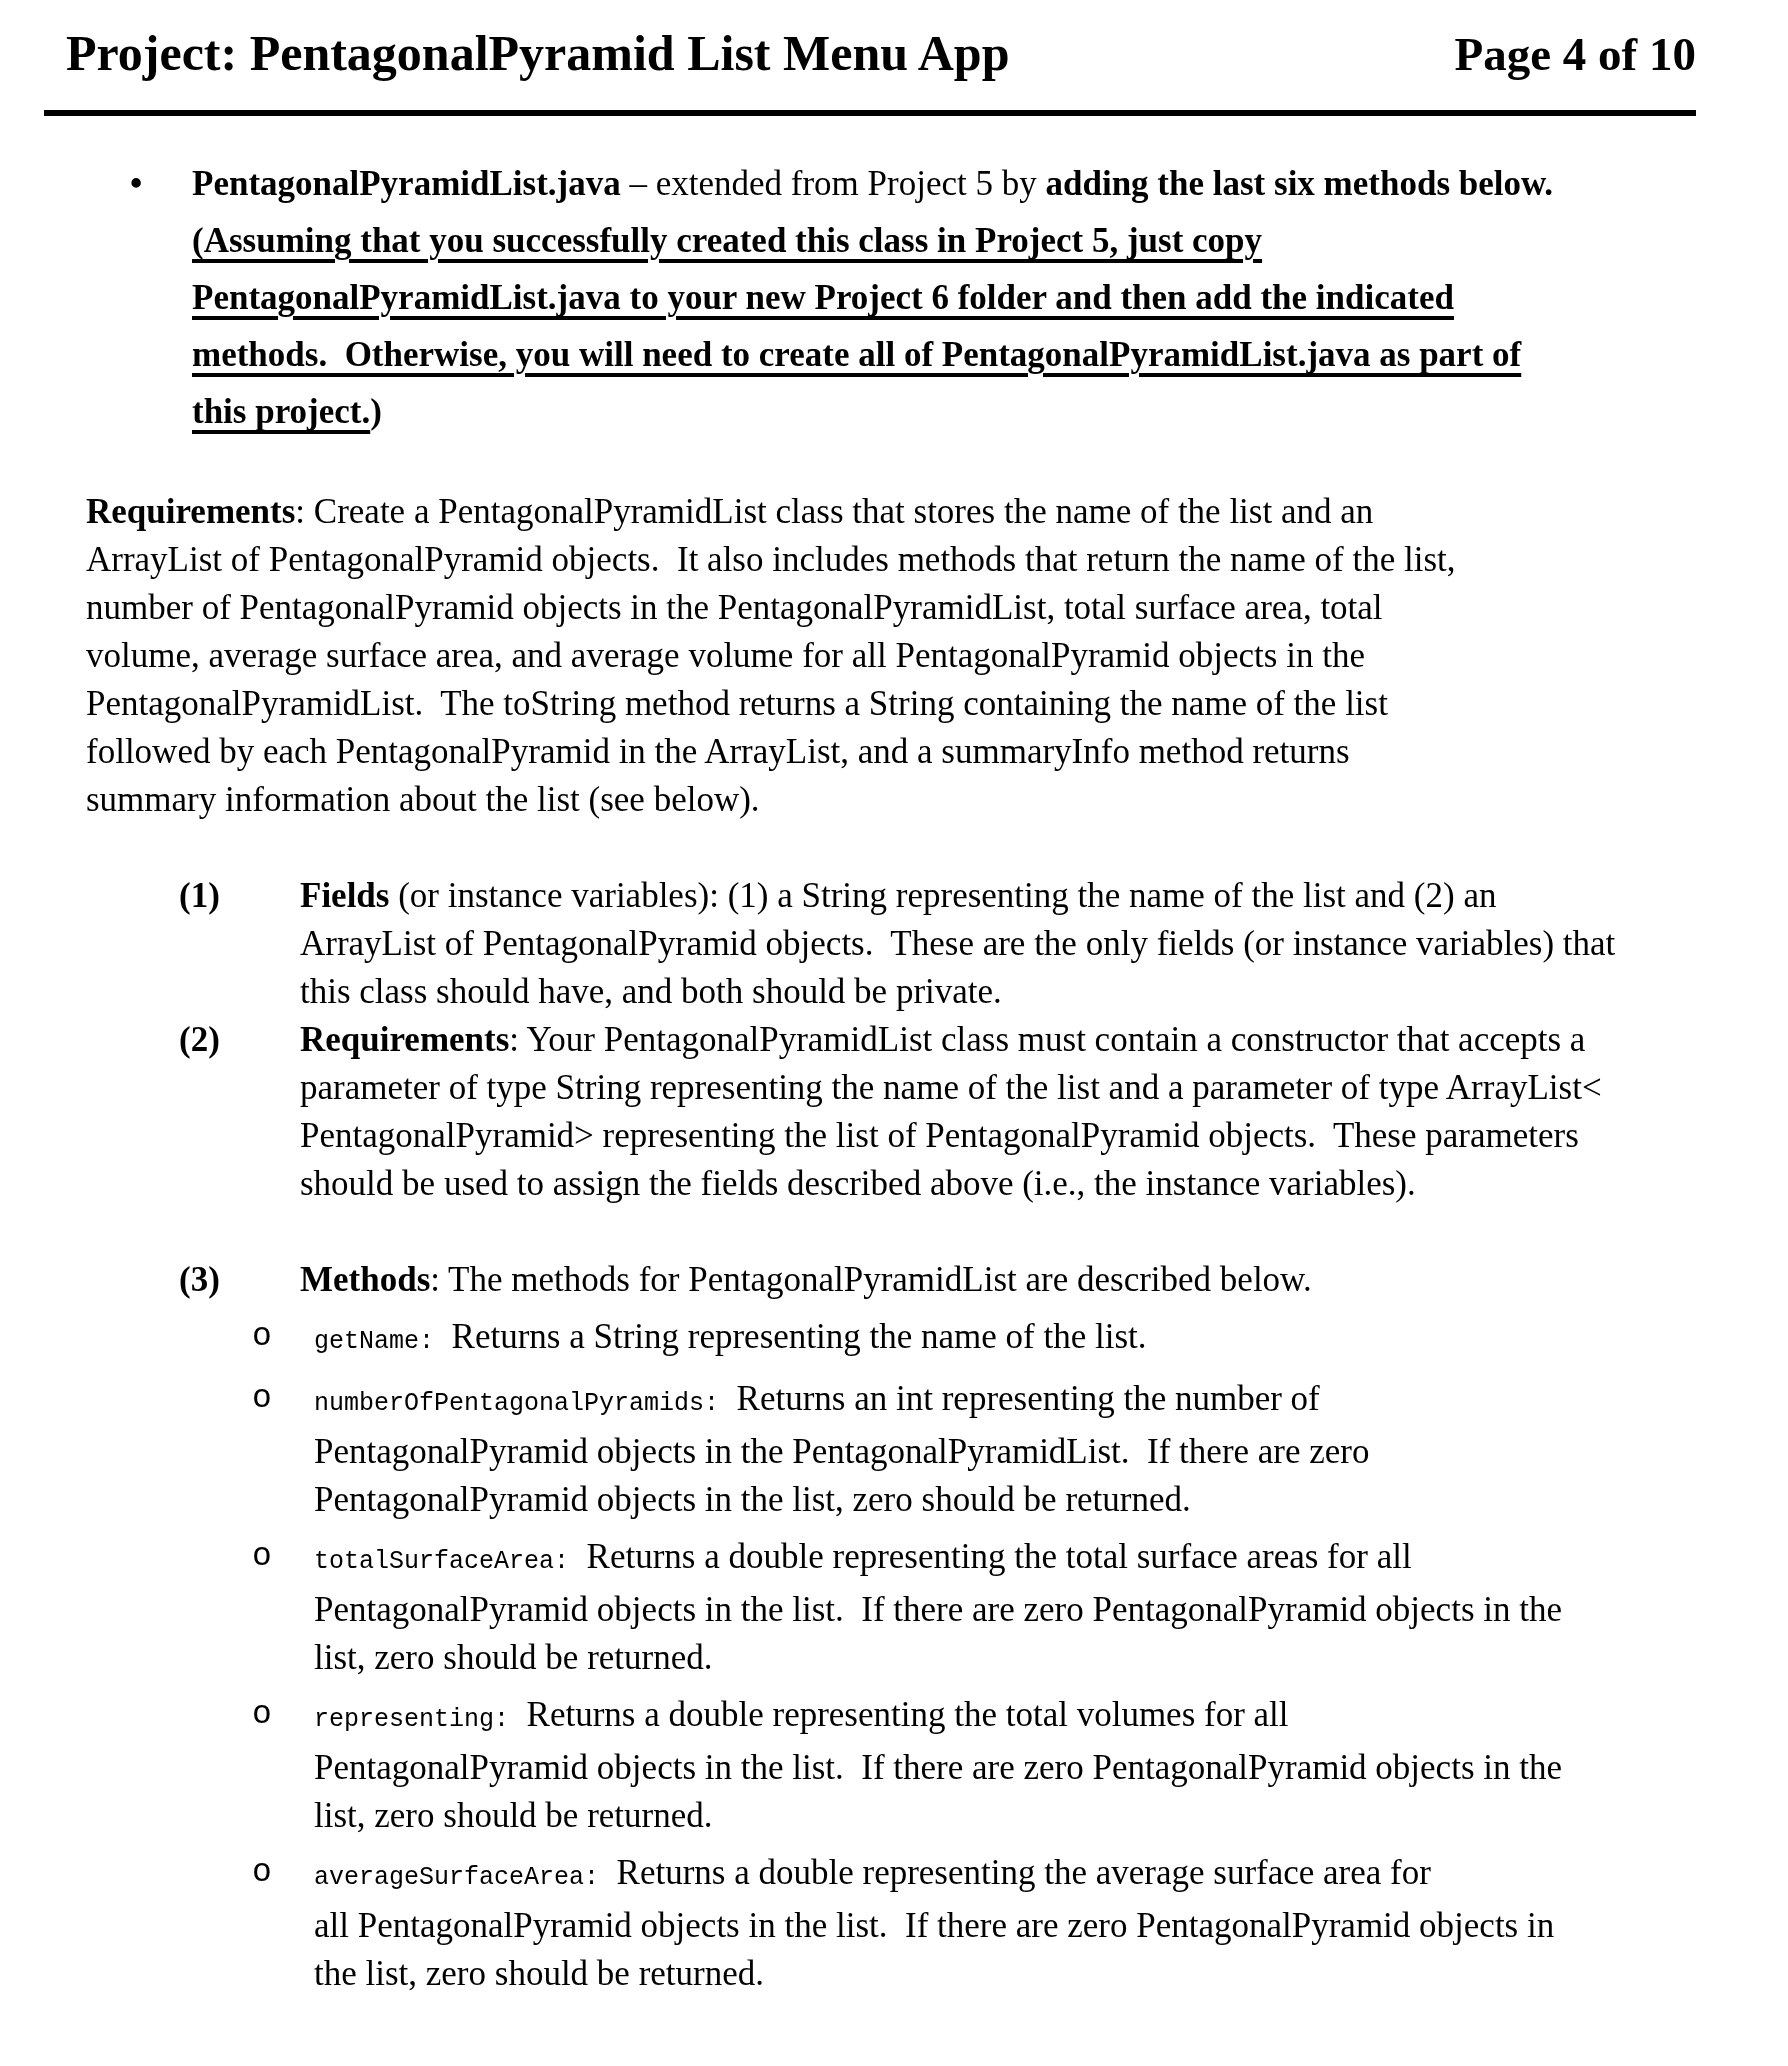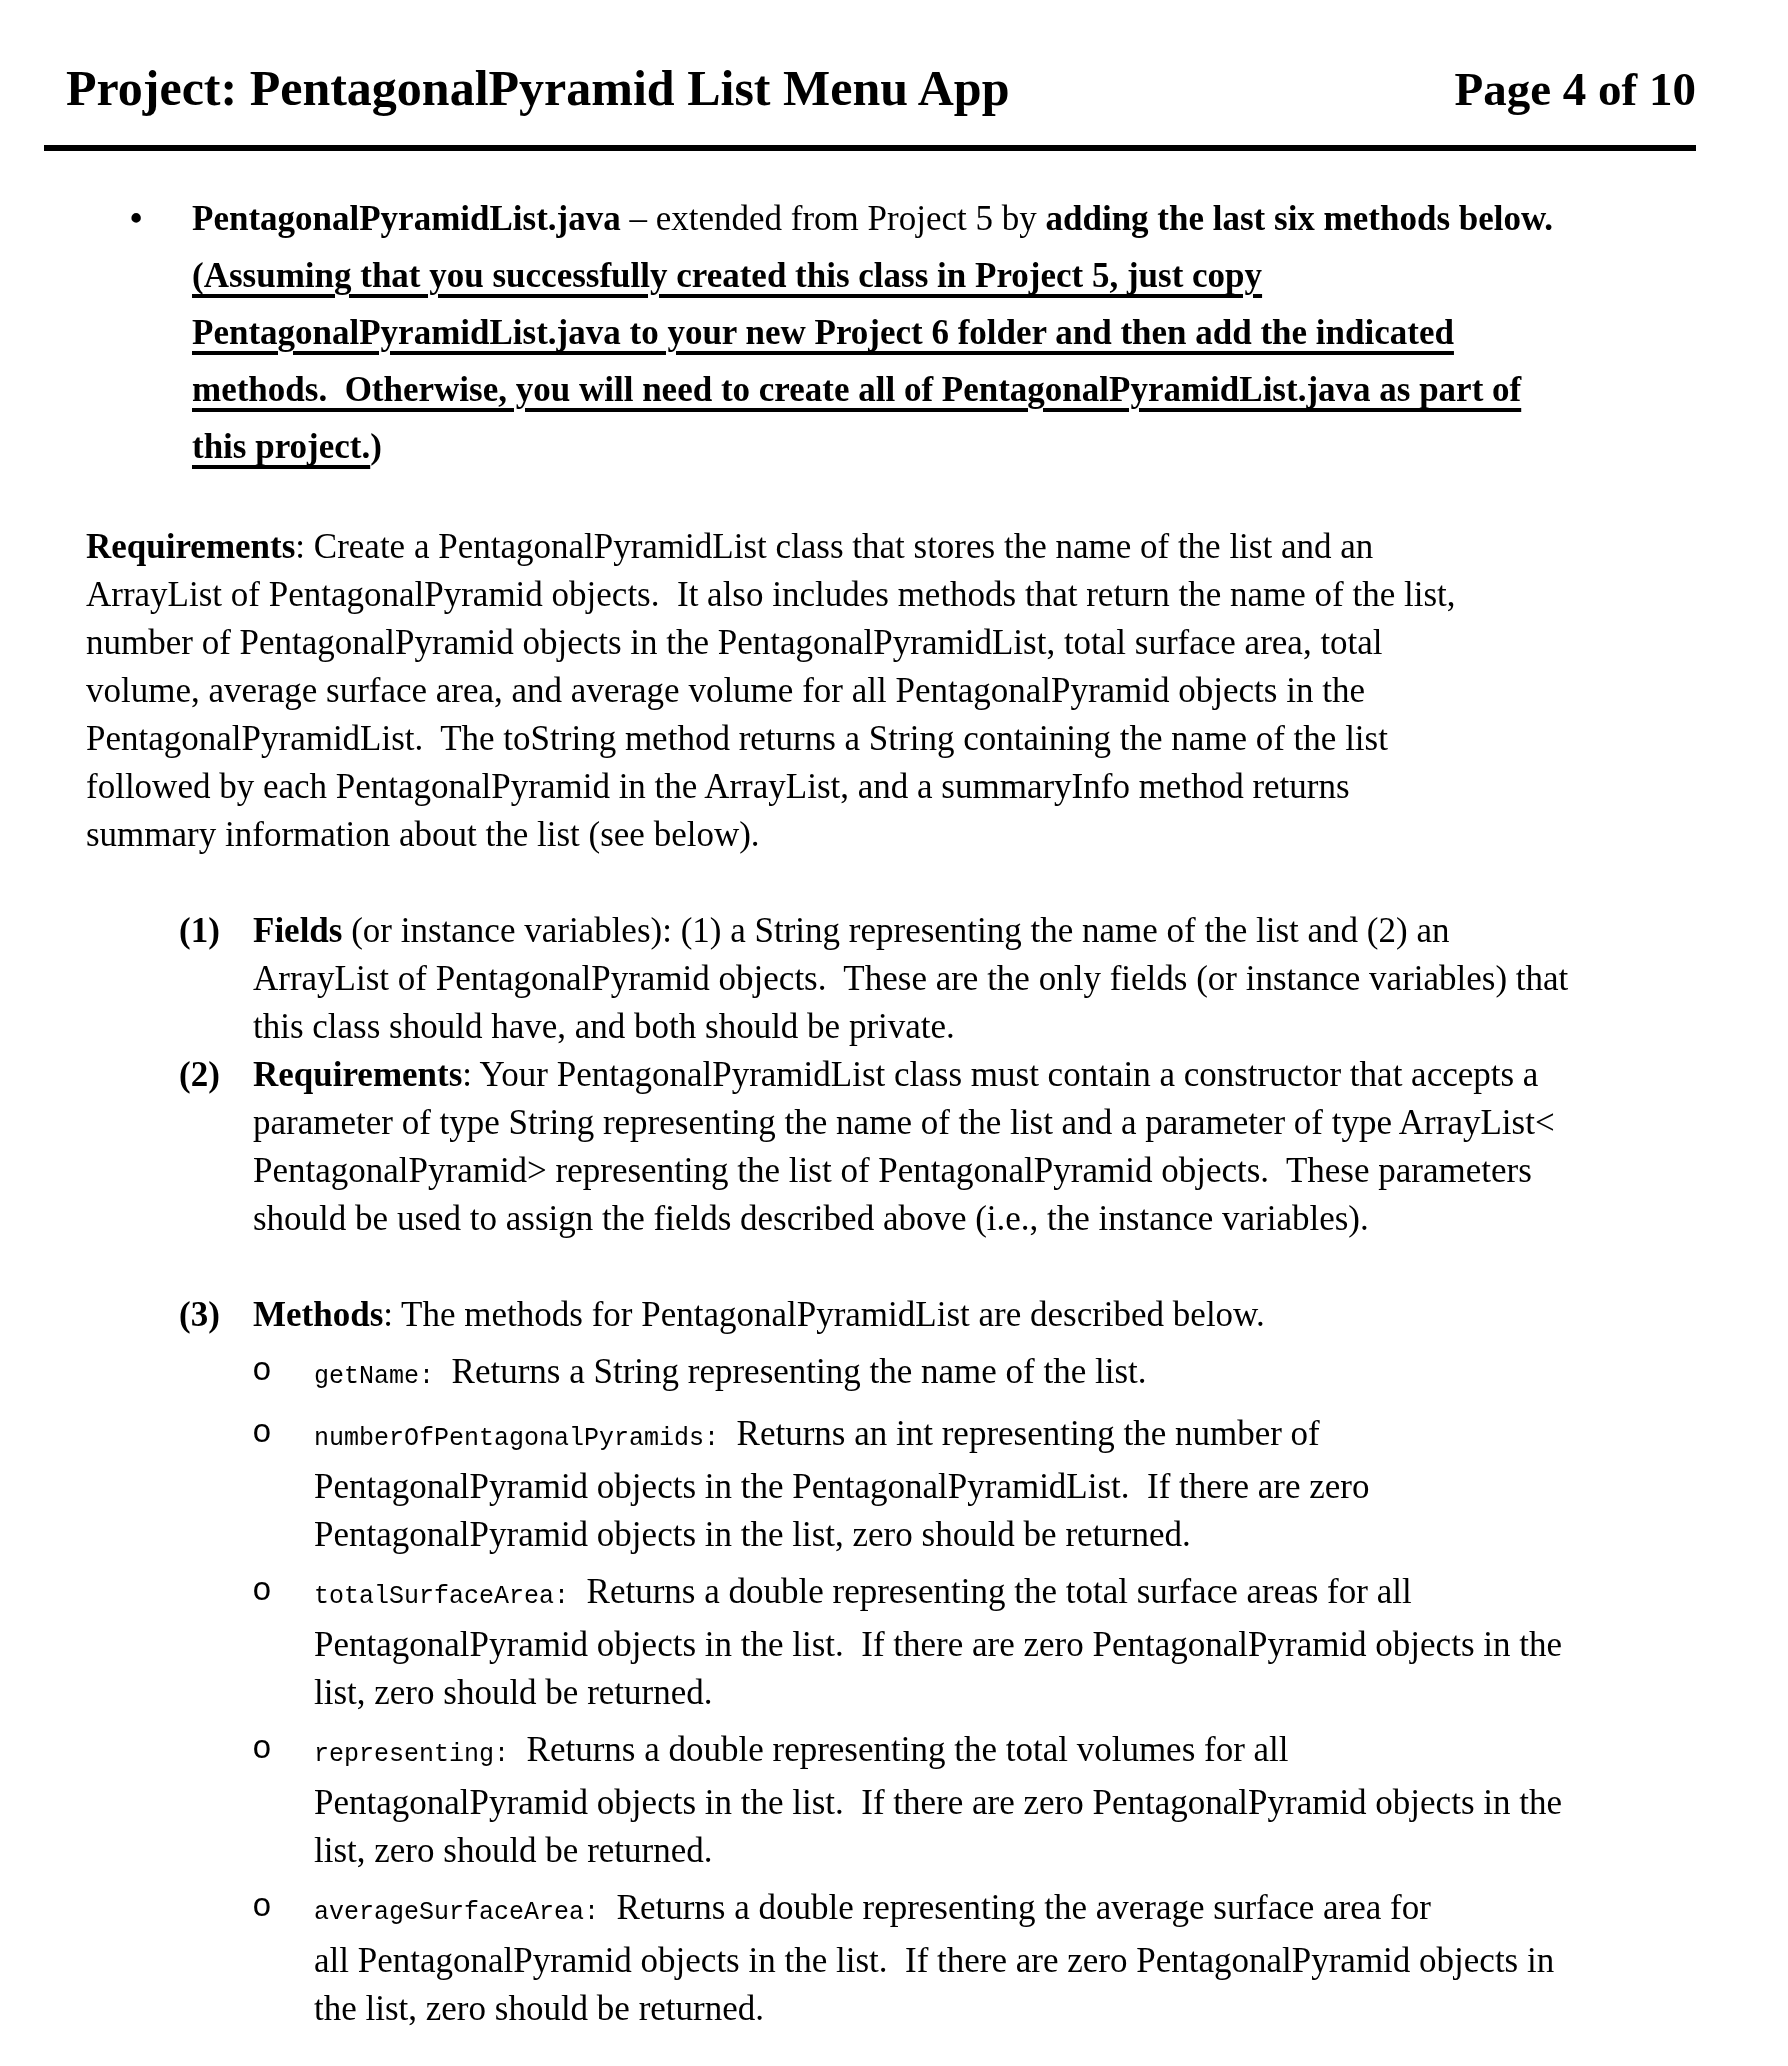--- a/index.html
+++ b/index.html
@@ -5,37 +5,37 @@
   html,body{margin:0;padding:0;background:#888;}
   .page{
     position:relative;
     width:1788px;height:2397px;
     background:#ffffff;color:#000;
     font-family:"Liberation Serif", serif;
     overflow:hidden;
   }
   .hdr{
     display:flex;justify-content:space-between;align-items:baseline;
-    padding:57px 92px 0 66px;
+    padding:22px 92px 0 66px;
   }
   .hdr-title{font-size:50px;font-weight:bold;line-height:62px;white-space:pre;}
   .hdr-page{font-size:47px;font-weight:bold;line-height:62px;white-space:pre;}
   .hdr-rule{margin:25px 92px 0 44px;border:0;border-top:6.6px solid #000;height:0;}
   .content{padding:39px 45px 0 0;}
   .txt{white-space:pre-wrap;font-size:35px;line-height:48px;}
   .bullet-item{display:flex;margin-left:130px;}
   .bullet-marker{width:62px;flex:0 0 62px;font-size:35px;line-height:57px;font-weight:bold;}
   .bullet-text{flex:1;font-weight:bold;line-height:57px;}
   .seg-normal{font-weight:normal;}
   .seg-underline{text-decoration:underline;text-decoration-thickness:3.7px;text-underline-offset:6.6px;}
   .para{margin:48px 0 0 86px;}
   .numbered{display:flex;margin-left:179px;}
   .numbered.gap{margin-top:48px;}
   .num-marker{width:74px;flex:0 0 74px;font-size:35px;line-height:48px;font-weight:bold;}
-  .num-text{flex:1;}
+  .num-text{flex:1;margin-left:47px;}
   .bold{font-weight:bold;}
   .method{display:flex;margin-left:252px;margin-top:9px;}
   .m-marker{width:62px;flex:0 0 62px;font-family:"Liberation Mono", monospace;font-size:33px;line-height:48px;}
   .m-text{flex:1;}
   .mono{font-family:"Liberation Mono", monospace;font-size:25px;}
   .u-not{text-decoration:underline;text-decoration-thickness:3.3px;text-underline-offset:5px;}
 </style>
 </head>
 <body>
 

